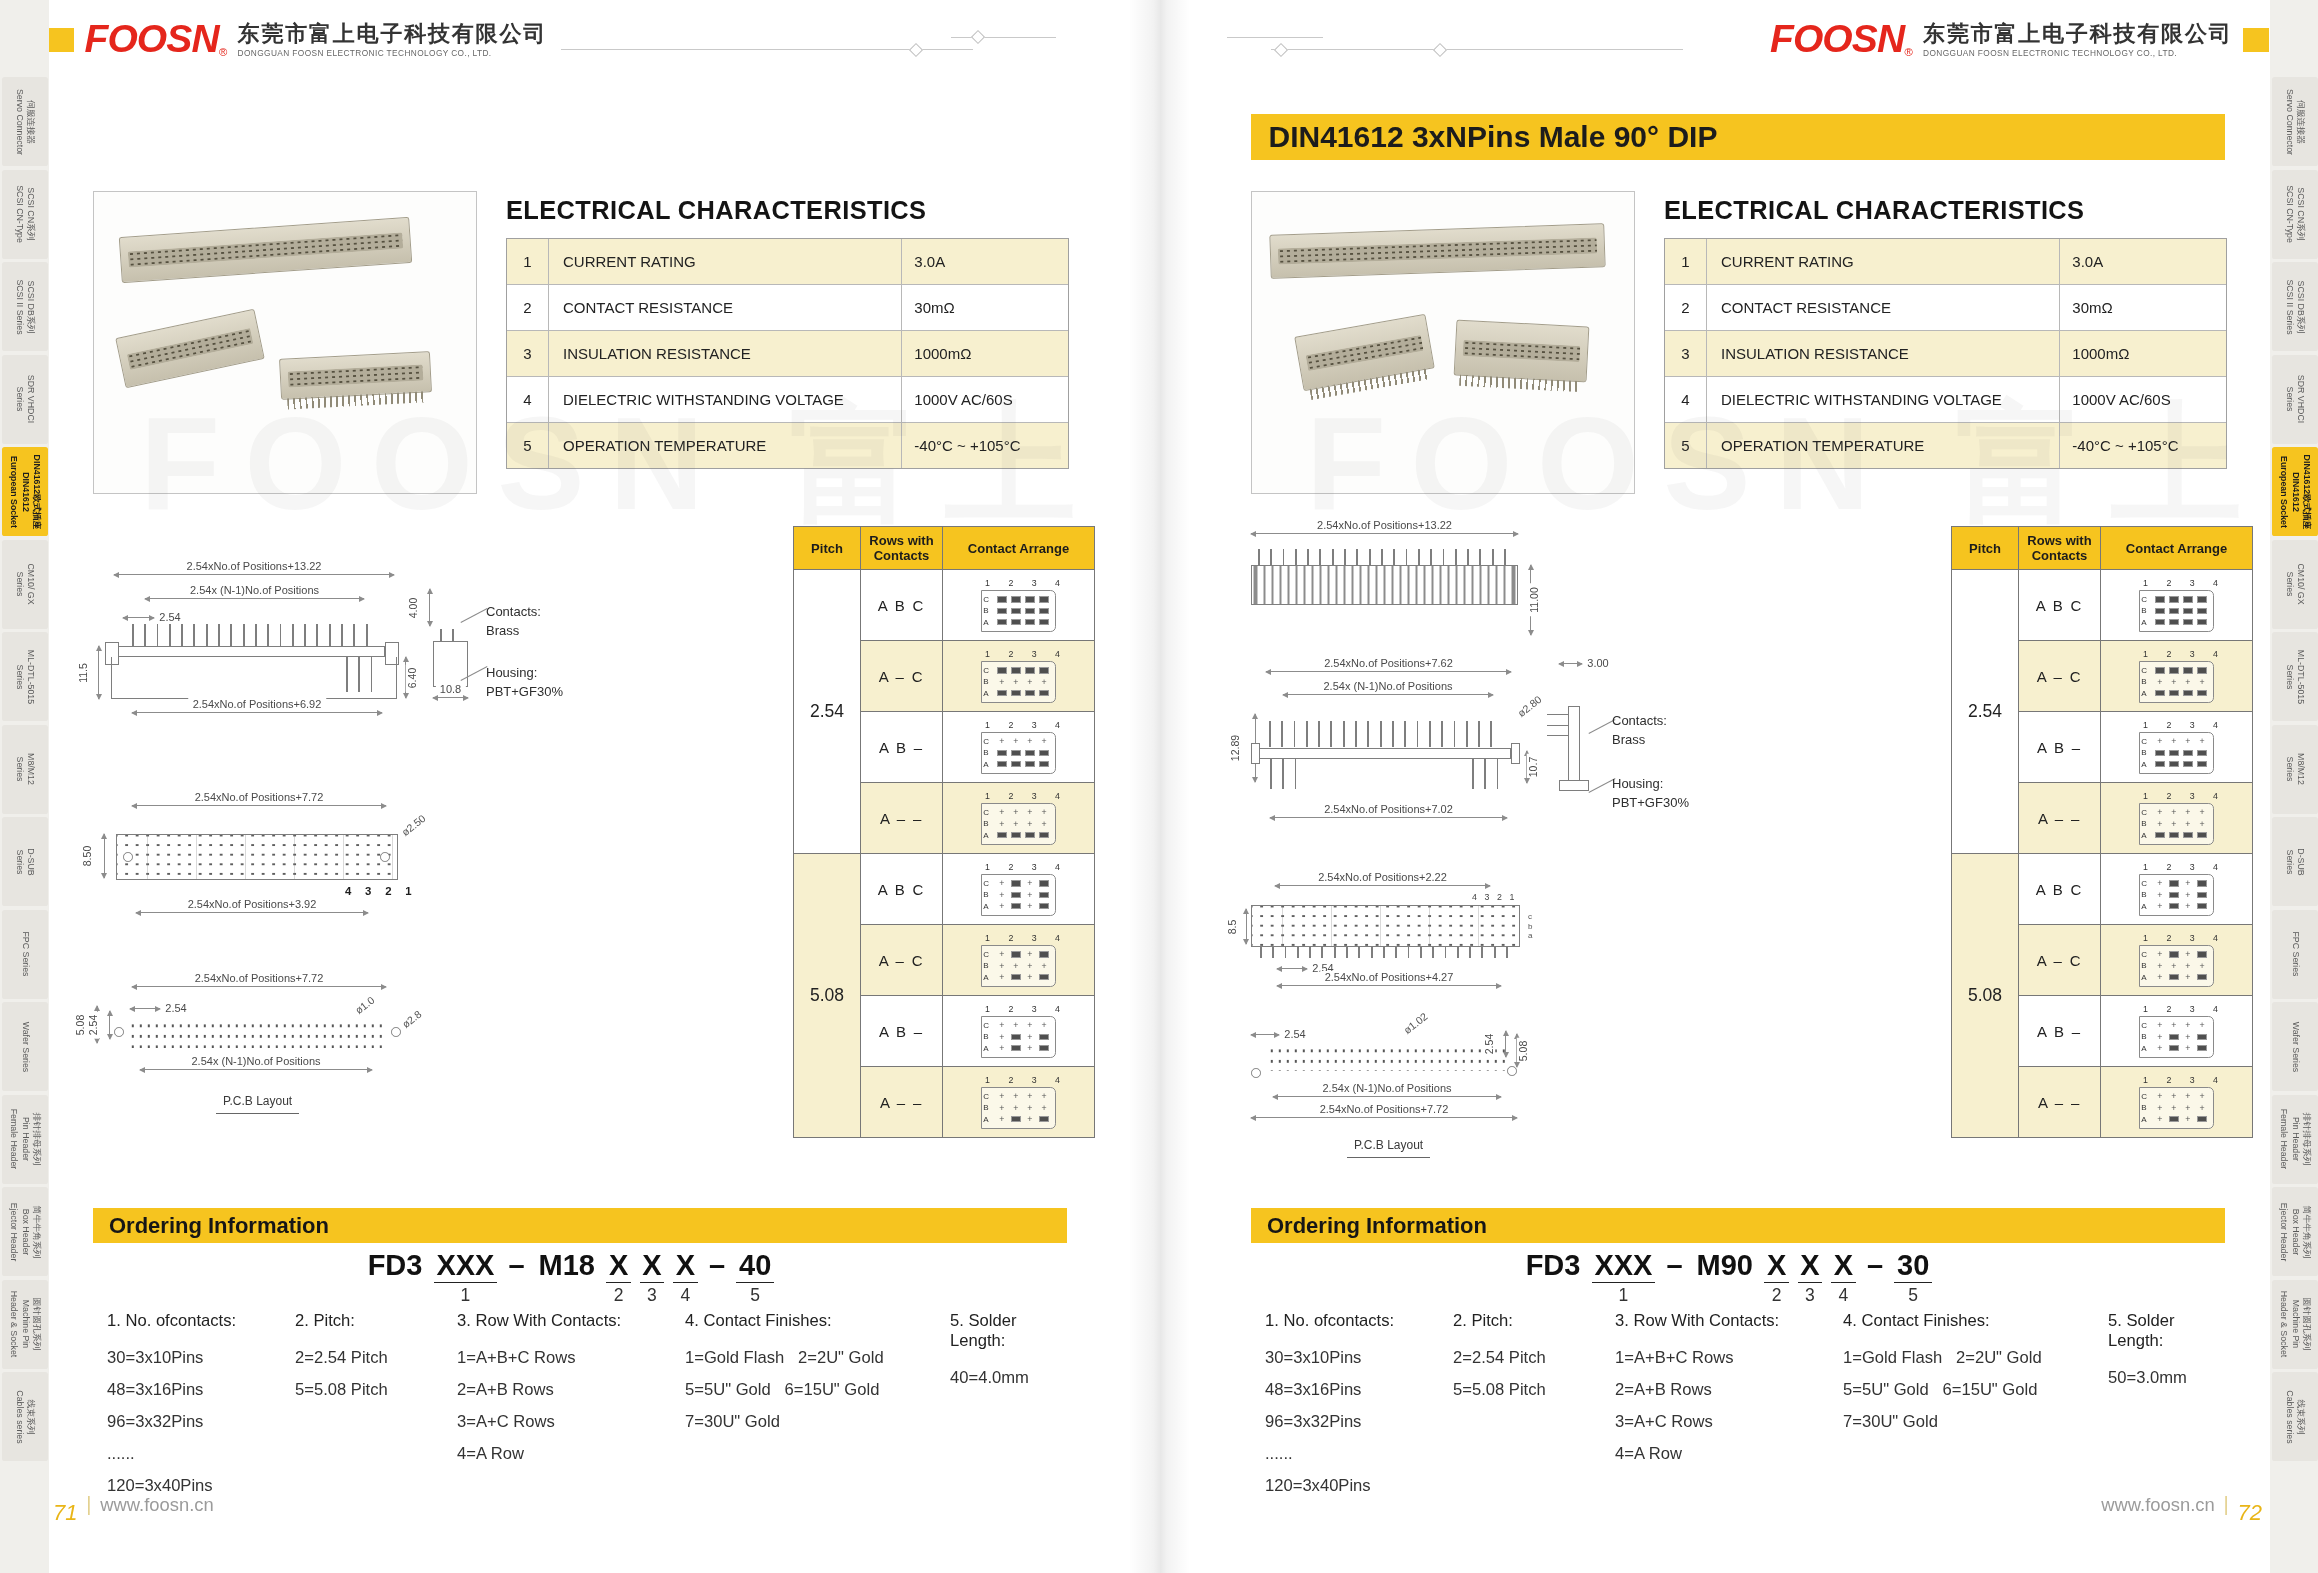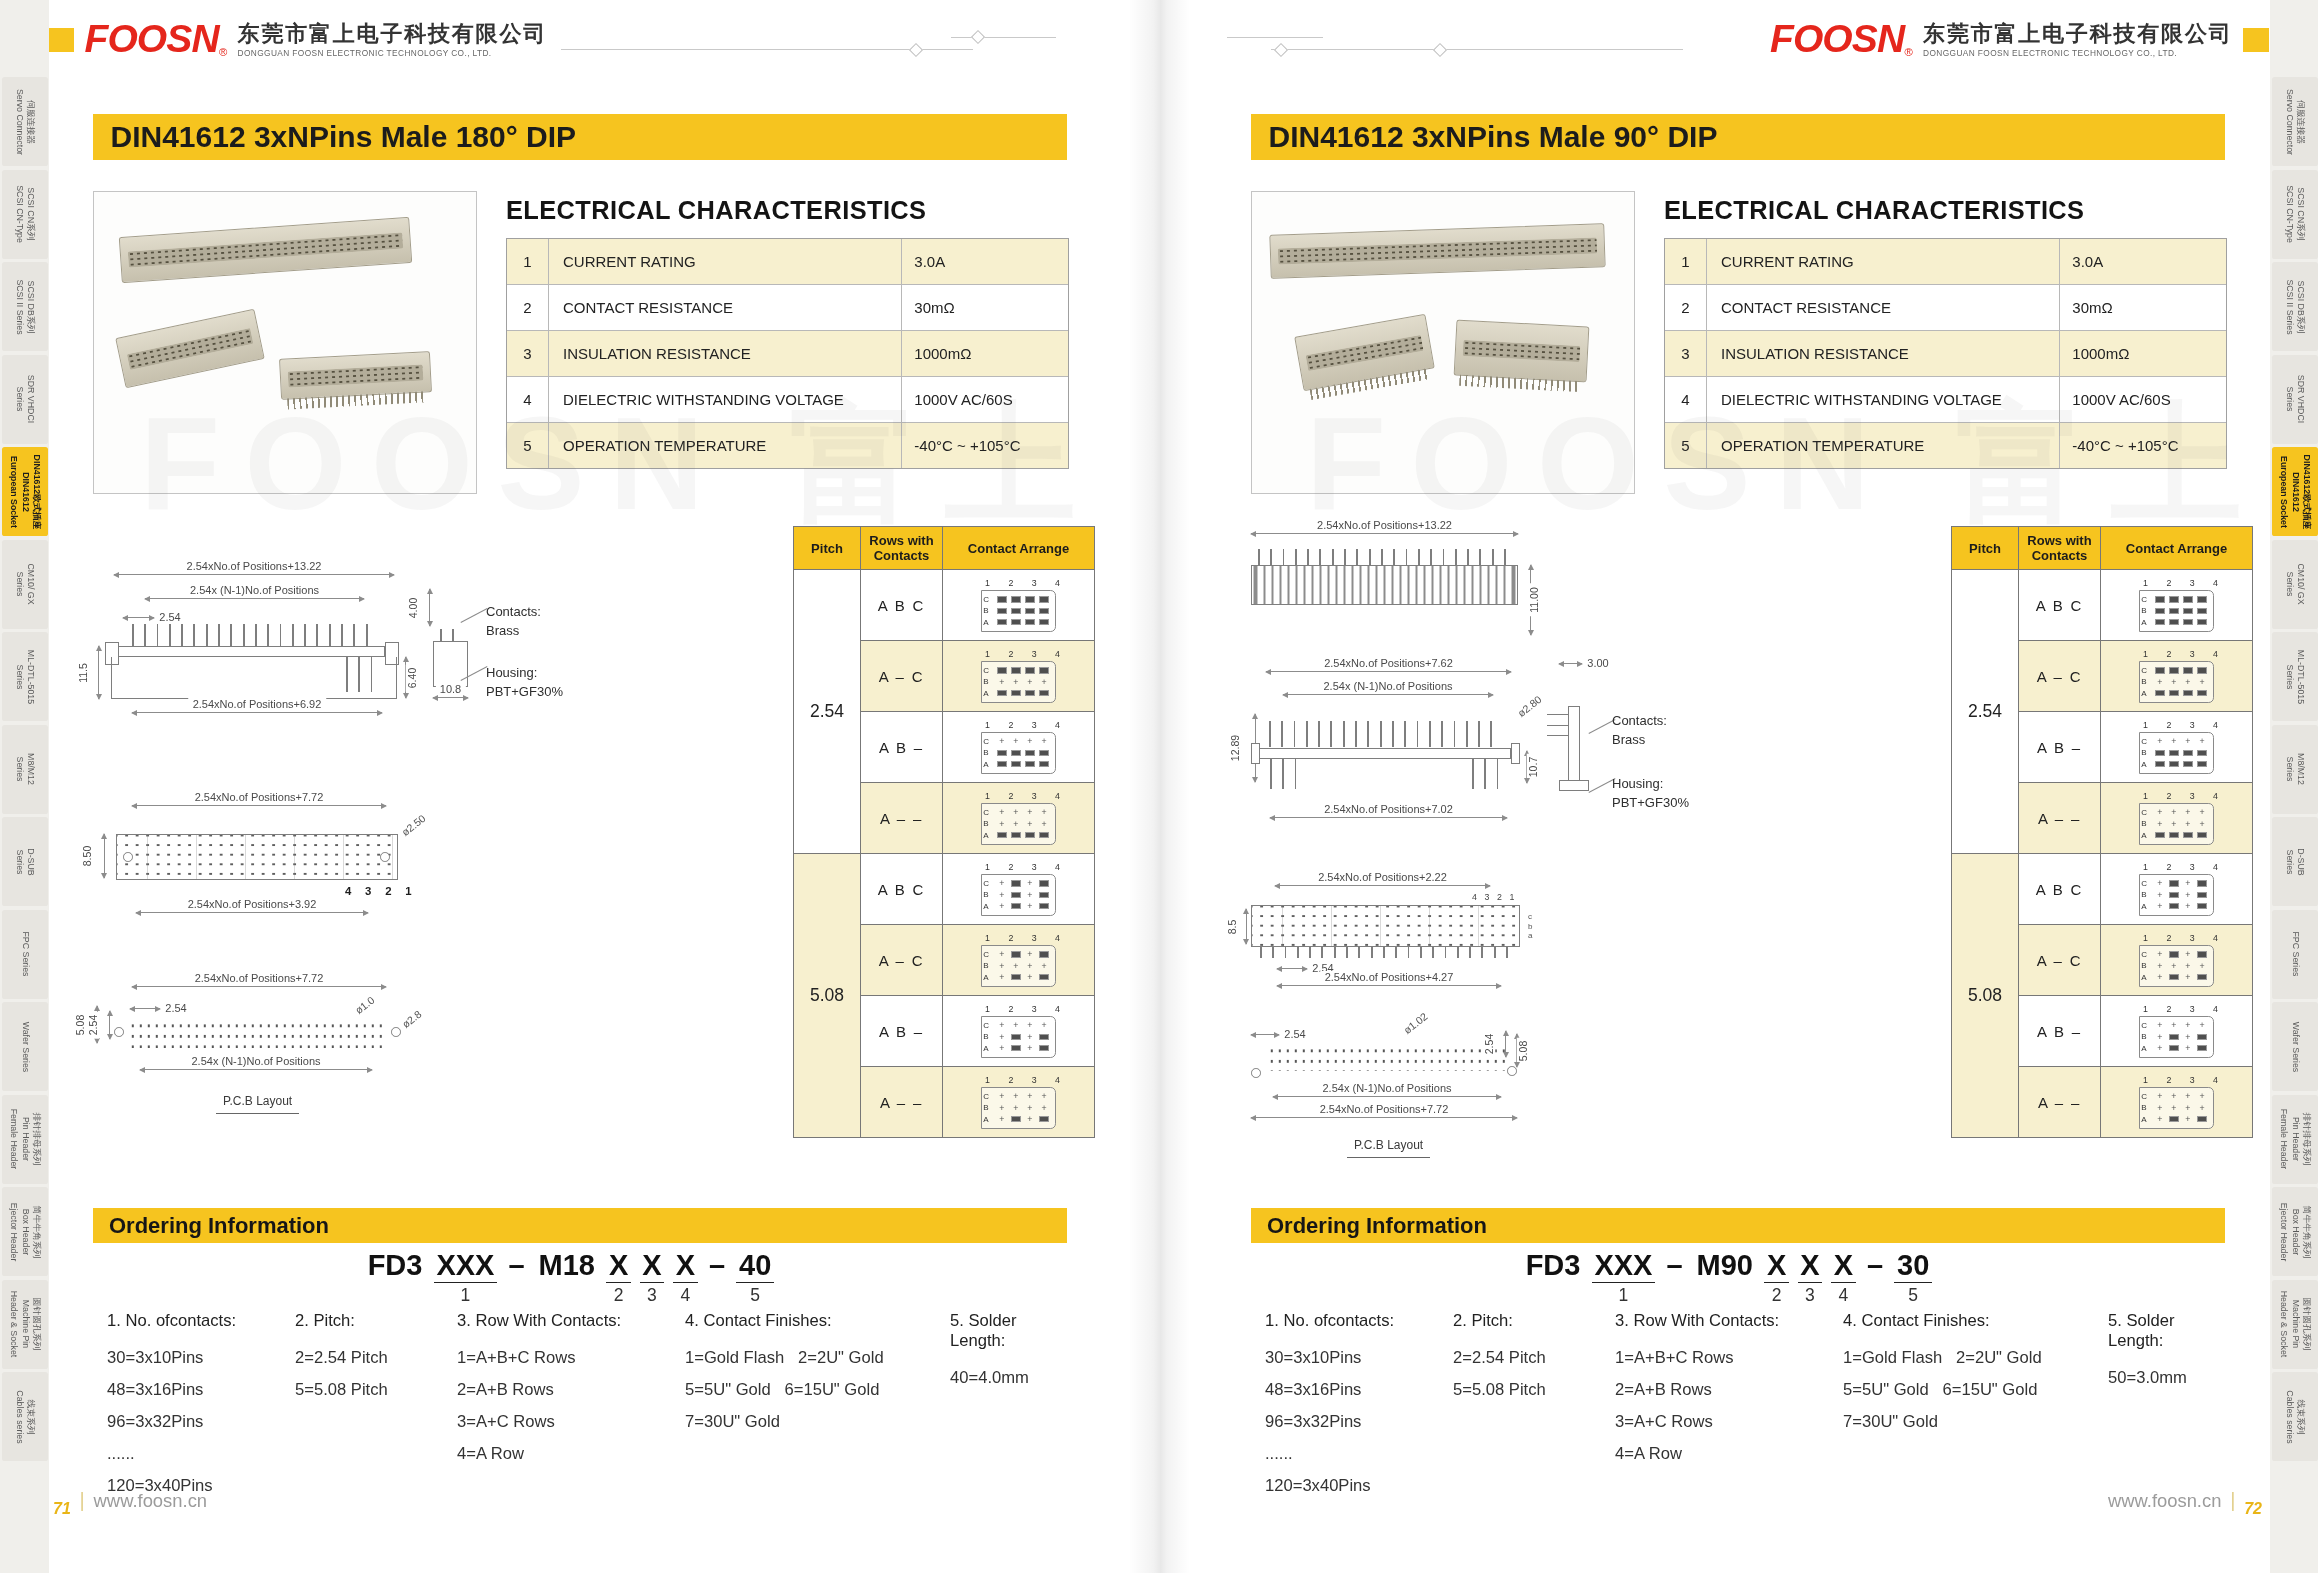--- a/index.html
+++ b/index.html
@@ -119,21 +119,21 @@
   .ocols{position:absolute;left:107px;top:1311px;width:964px;display:flex;}
   .ocol{box-sizing:border-box;}
   .ocol1{width:188px;}.ocol2{width:162px;}.ocol3{width:228px;}.ocol4{width:265px;}.ocol5{flex:1;}
   .ocol-title{font-size:16.6px;color:#222;margin-bottom:10.5px;}
   .ocol-line{font-size:16.6px;color:#333;line-height:32px;white-space:pre;}
 
   
   .footer{position:absolute;top:1483px;display:flex;align-items:center;gap:8.8px;font-size:18.4px;color:#9b9b9b;}
   .footer.fl{left:53px;}
   .footer.fr{right:56px;}
-  .f-page{color:#e9b517;font-weight:bold;font-style:italic;font-size:16px;margin-top:17px;}
+  .f-page{color:#e9b517;font-weight:normal;font-style:italic;font-size:22px;margin-top:17px;}
   .f-sep{color:#e3d08d;font-size:20px;}
 
   
   .gutter{position:absolute;left:1129px;top:0;width:61px;height:1574px;background:linear-gradient(90deg,rgba(0,0,0,0) 0%,rgba(0,0,0,0.05) 40%,rgba(0,0,0,0.09) 52%,rgba(0,0,0,0.05) 62%,rgba(0,0,0,0) 100%);z-index:5;pointer-events:none;}
   .wm{position:absolute;font-size:131px;font-weight:bold;color:rgba(110,110,110,0.06);letter-spacing:24.5px;white-space:nowrap;z-index:4;pointer-events:none;}
 </style>
 </head>
 <body>
 
 <div class="spread">
@@ -343,21 +343,20 @@
       <div class="logo">
         <span class="logo-text">FOOSN</span>
         <span class="reg">®</span>
       </div>
       <div class="company">
         <div class="cn">东莞市富上电子科技有限公司</div>
         <div class="en">DONGGUAN FOOSN ELECTRONIC TECHNOLOGY CO., LTD.</div>
       </div>
     </header>
 
-    <div class="titlebar">DIN41612 3xNPins Male 180° DIP</div>
 
     <div class="photo">
       <div class="conn" style="left:26px;top:35px;width:289px;height:44px;transform:rotate(-4deg);">
           <div class="pinstrip"></div>
         </div>
       <div class="conn" style="left:24.5px;top:131px;width:140px;height:49px;transform:rotate(-12deg);">
           <div class="pinstrip"></div>
         </div>
       <div class="conn" style="left:186px;top:163px;width:149px;height:39px;transform:rotate(-3deg);">
           <div class="pinstrip"></div>

